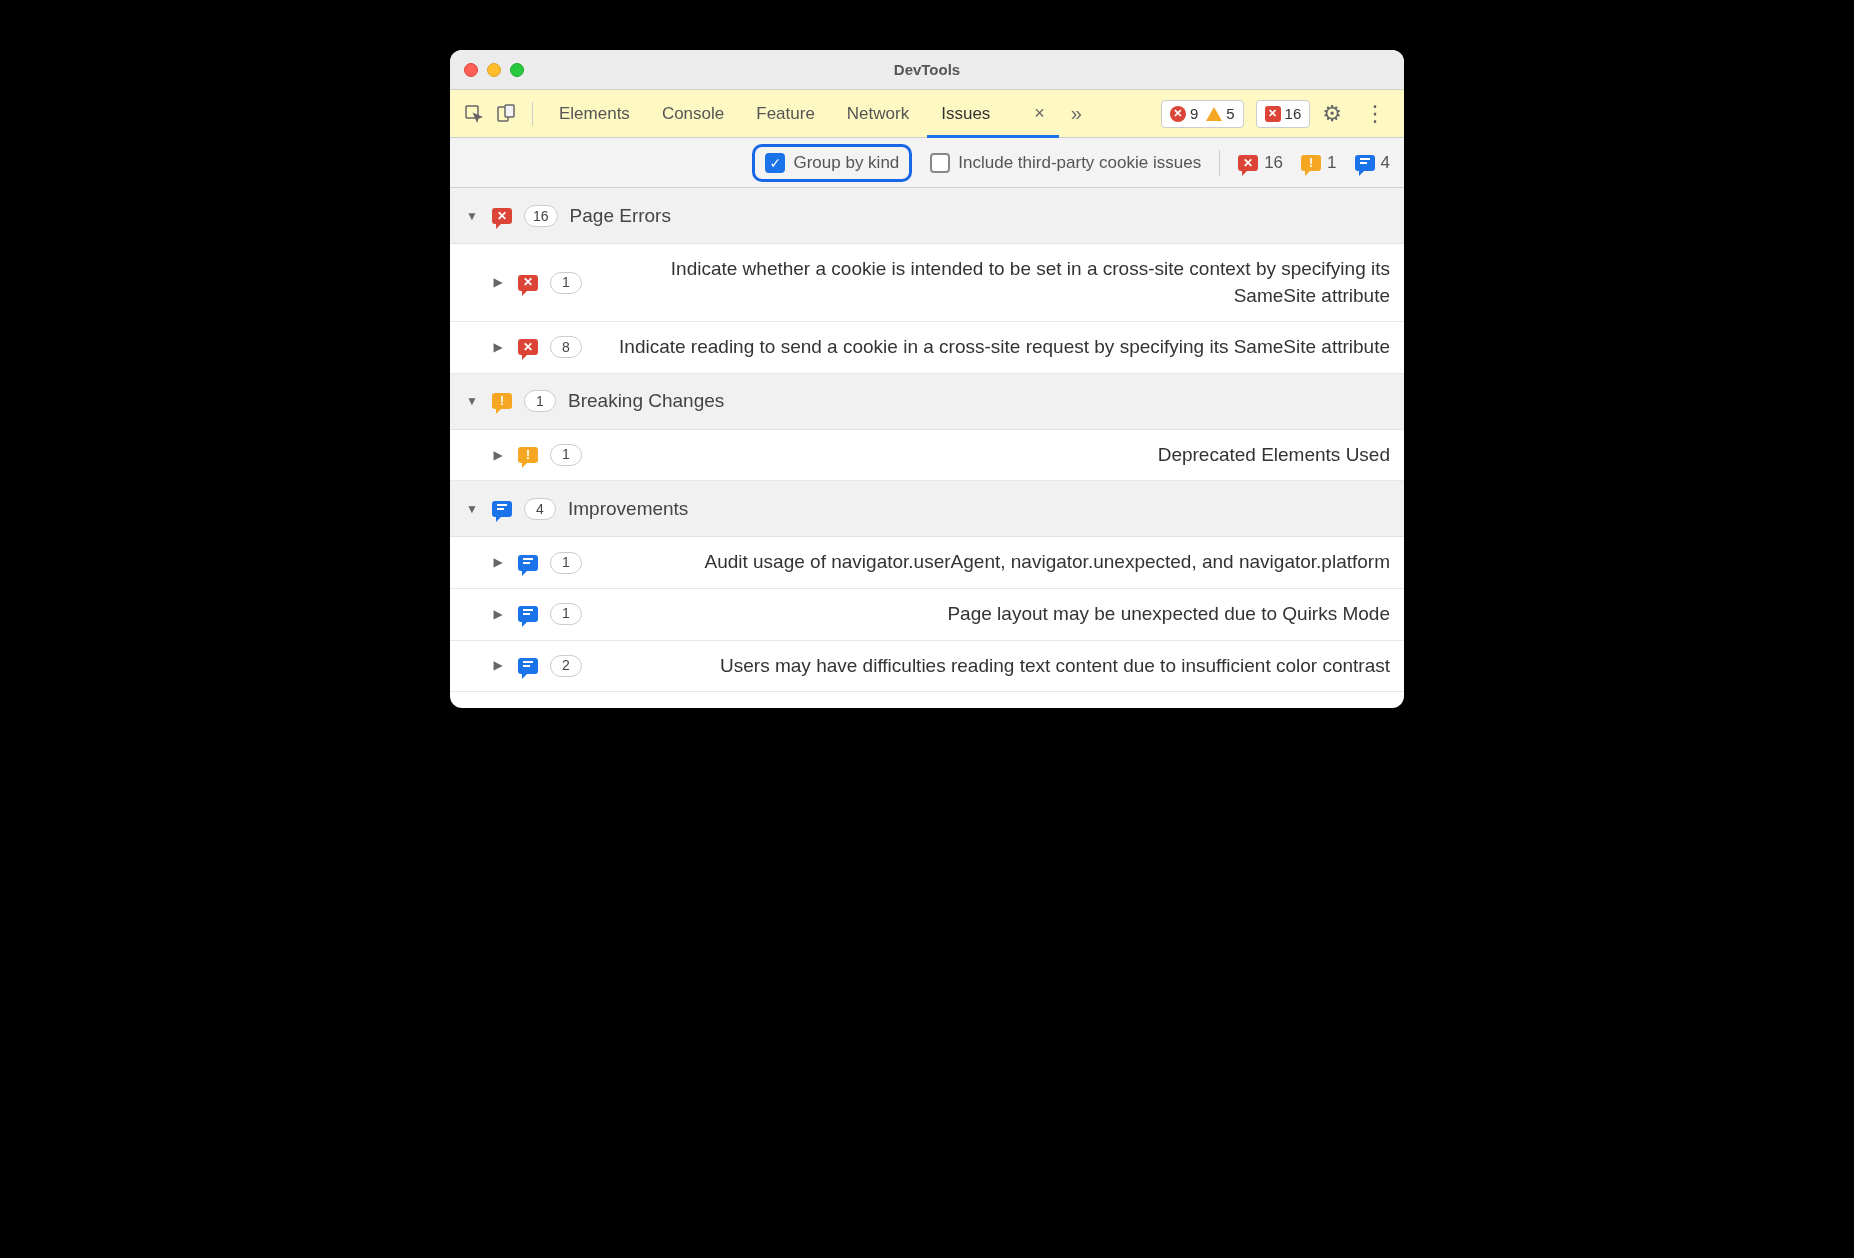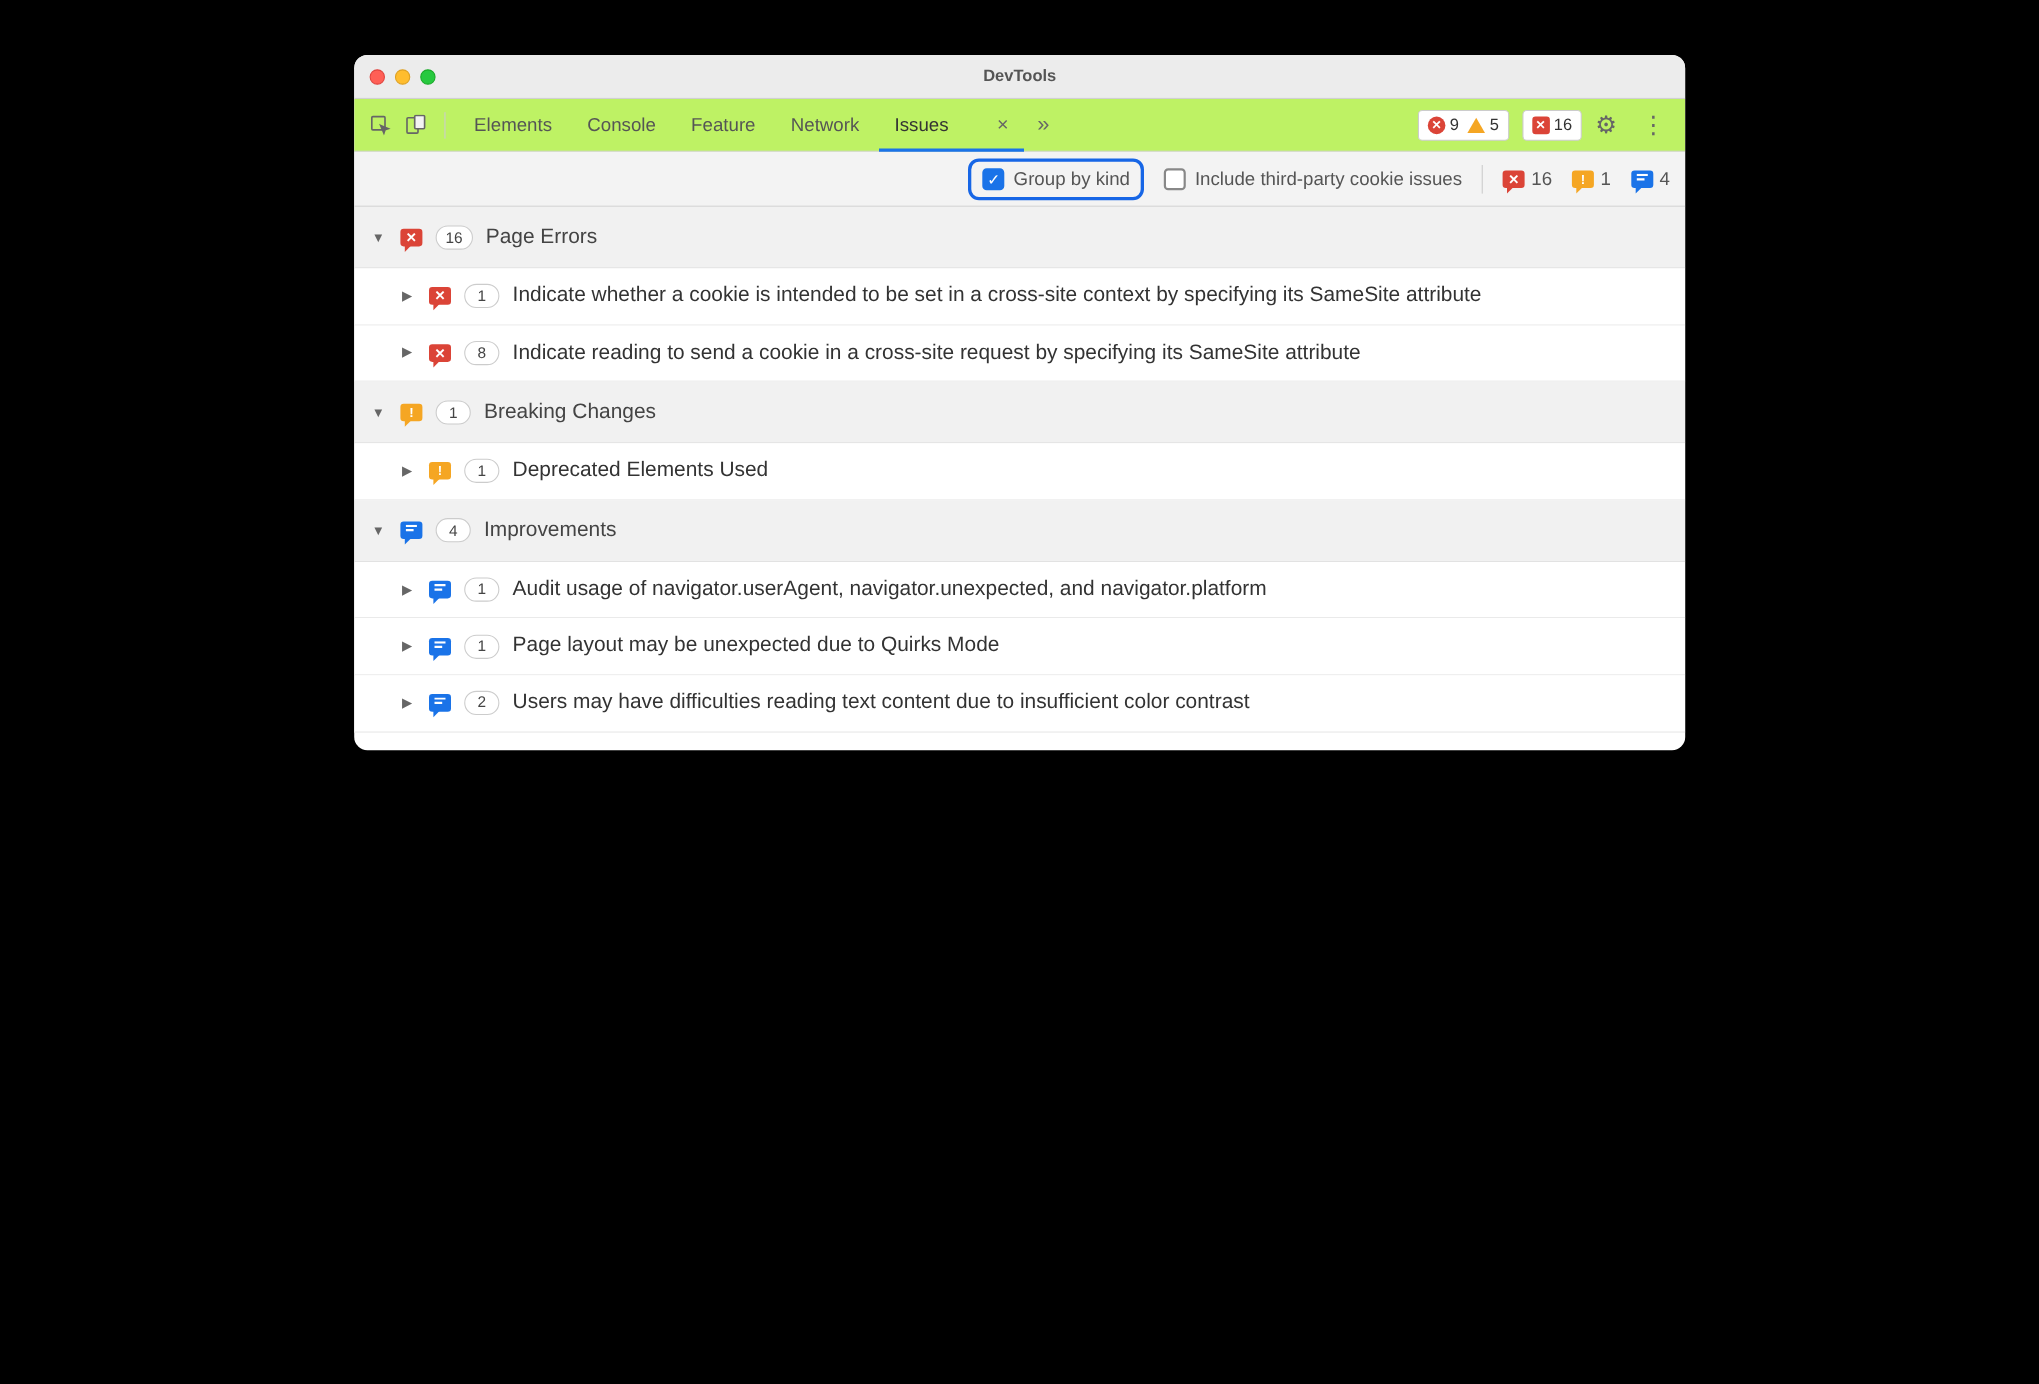--- a/index.html
+++ b/index.html
@@ -4,21 +4,21 @@
 <style>
   * { box-sizing: border-box; margin: 0; padding: 0; }
   body {
     width: 1854px; height: 1258px;
     background: #000;
     font-family: "Helvetica Neue", Arial, sans-serif;
     display: flex; align-items: flex-start; justify-content: center;
     padding-top: 50px;
   }
   .window {
-    width: 1210px;
+    width: 954px;
     background: #fff;
     border-radius: 12px;
     box-shadow: 0 30px 60px rgba(0,0,0,0.5);
     overflow: hidden;
   }
   .titlebar {
     height: 40px;
     background: #ececec;
     display: flex; align-items: center;
     padding: 0 14px;
@@ -29,21 +29,21 @@
   .tl { width: 14px; height: 14px; border-radius: 50%; }
   .tl.red { background: #ff5f56; border: 1px solid #e0443e; }
   .tl.yellow { background: #ffbd2e; border: 1px solid #dea123; }
   .tl.green { background: #27c93f; border: 1px solid #1aab29; }
   .wtitle {
     position: absolute; left: 0; right: 0;
     text-align: center; font-weight: 600; color: #555; font-size: 15px;
     pointer-events: none;
   }
   .toolbar {
-    height: 48px; background: #bef264;
+    height: 48px; background: #fef9c3;
     border-bottom: 1px solid #d0d0d0;
     display: flex; align-items: center;
     padding: 0 10px; gap: 4px;
     font-size: 17px; color: #555;
   }
   .tool-ico {
     width: 28px; height: 28px; display: flex; align-items: center; justify-content: center;
     color: #666;
   }
   .divider { width: 1px; height: 24px; background: #ccc; margin: 0 8px; }
@@ -119,21 +119,21 @@
     display: inline-flex; align-items: center; justify-content: center;
     font-size: 14px; padding: 0 8px; background: #fff; color: #444;
   }
   .issue-row {
     display: flex; align-items: center; gap: 12px;
     padding: 12px 14px 12px 40px;
     border-bottom: 1px solid #e8e8e8;
     font-size: 19px; color: #333; line-height: 1.4;
     background: #fff;
   }
-  .issue-row .title { flex: 1; }
+  .issue-row .title { flex: 1; text-align: right; }
   .tri-r { color: #666; font-size: 12px; width: 16px; text-align: center; }
   .summary-badge { display: inline-flex; align-items: center; gap: 6px; }
 </style>
 </head>
 <body>
 
 <div class="window">
 
   <div class="titlebar">
     <div class="traffic">

